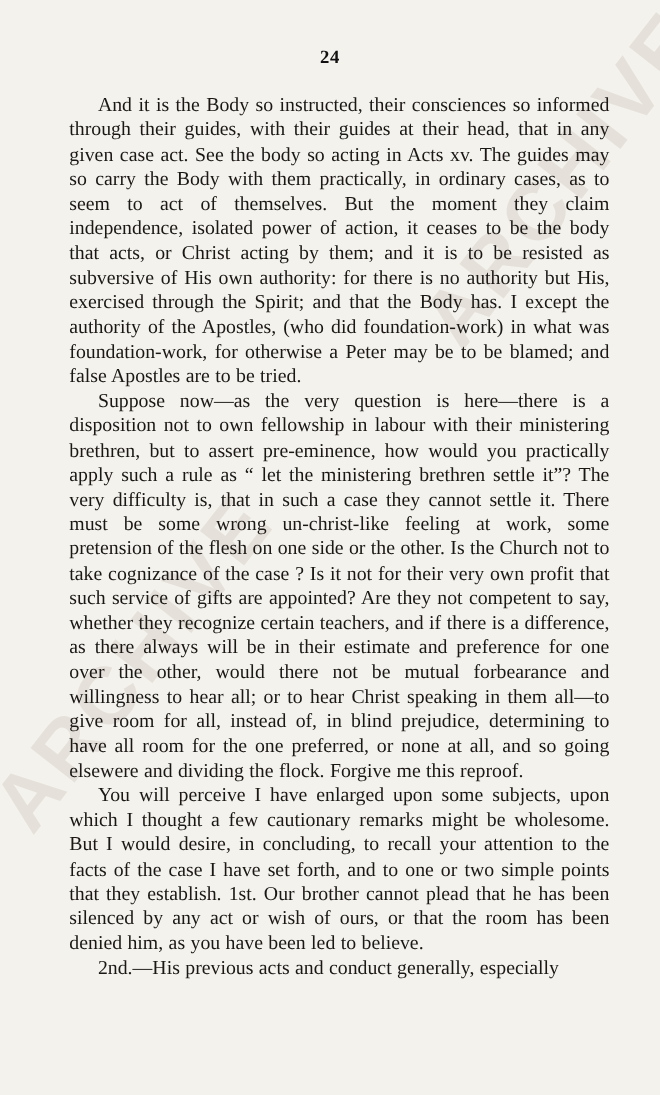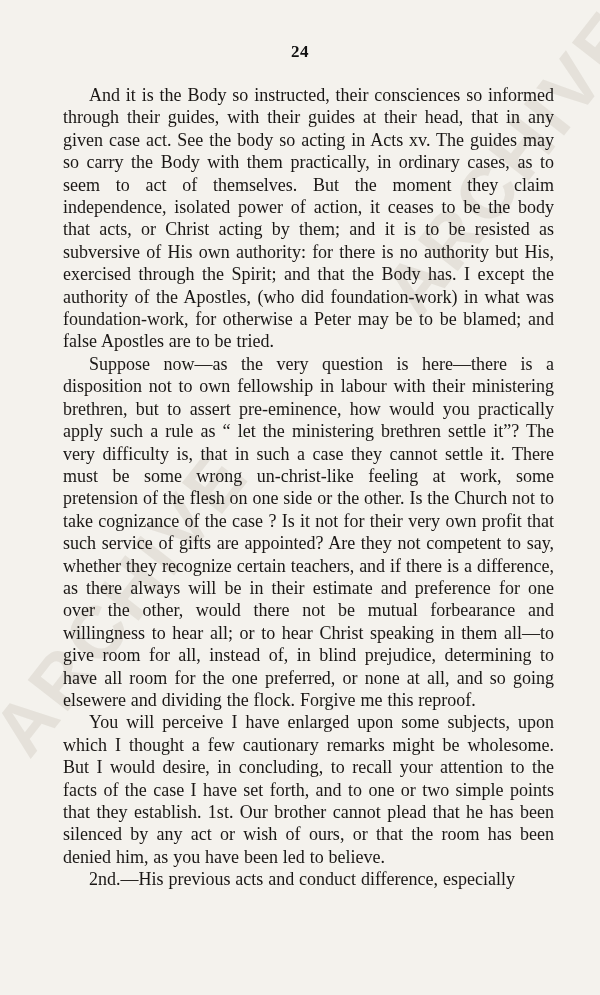--- a/index.html
+++ b/index.html
@@ -86,16 +86,16 @@
 </div>
 
 <div class="page">
 
   <div class="page-number">24</div>
 
   <div class="body-text">
     <p class="p-1">And it is the Body so instructed, their consciences so informed through their guides, with their guides at their head, that in any given case act.  See the body so acting in Acts xv.  The guides may so carry the Body with them practically, in ordinary cases, as to seem to act of themselves.   But the moment they claim independence, isolated power of action, it ceases to be the body that acts, or Christ acting by them; and it is to be resisted as subversive of His own authority: for there is no authority but His, exercised through the Spirit; and that the Body has.   I except the authority of the Apostles, (who did foundation-work) in what was foundation-work, for otherwise a Peter may be to be blamed; and false Apostles are to be tried.</p>
     <p class="p-2">Suppose now—as the very question is here—there is a disposition not to own fellowship in labour with their ministering brethren, but to assert pre-eminence, how would you practically apply such a rule as “ let the ministering brethren settle it”?   The very difficulty is, that in such a case they cannot settle it.   There must be some wrong un-christ-like feeling at work, some pretension of the flesh on one side or the other.  Is the Church not to take cognizance of the case ?   Is it not for their very own profit that such service of gifts are appointed?    Are they not competent to say, whether they recognize certain teachers, and if there is a difference, as there always will be in their estimate and preference for one over the other, would there not be mutual forbearance and willingness to hear all;  or to hear Christ speaking in them all—to give room for all, instead of, in blind prejudice, determining to have all room for the one preferred, or none at all, and so going elsewere and dividing the flock.   Forgive me this reproof.</p>
     <p class="p-3">You will perceive I have enlarged upon some subjects, upon which I thought a few cautionary remarks might be wholesome.  But I would desire, in concluding, to recall your attention to the facts of the case I have set forth, and to one or two simple points that they establish.   1st.   Our brother cannot plead that he has been silenced by any act or wish of ours, or that the room has been denied him, as you have been led to believe.</p>
-    <p class="p-4 p-last">2nd.—His previous acts and conduct difference, especially</p>
+    <p class="p-4 p-last">2nd.—His previous acts and conduct generally, especially</p>
   </div>
 
 </div>
 
 </body></html>

